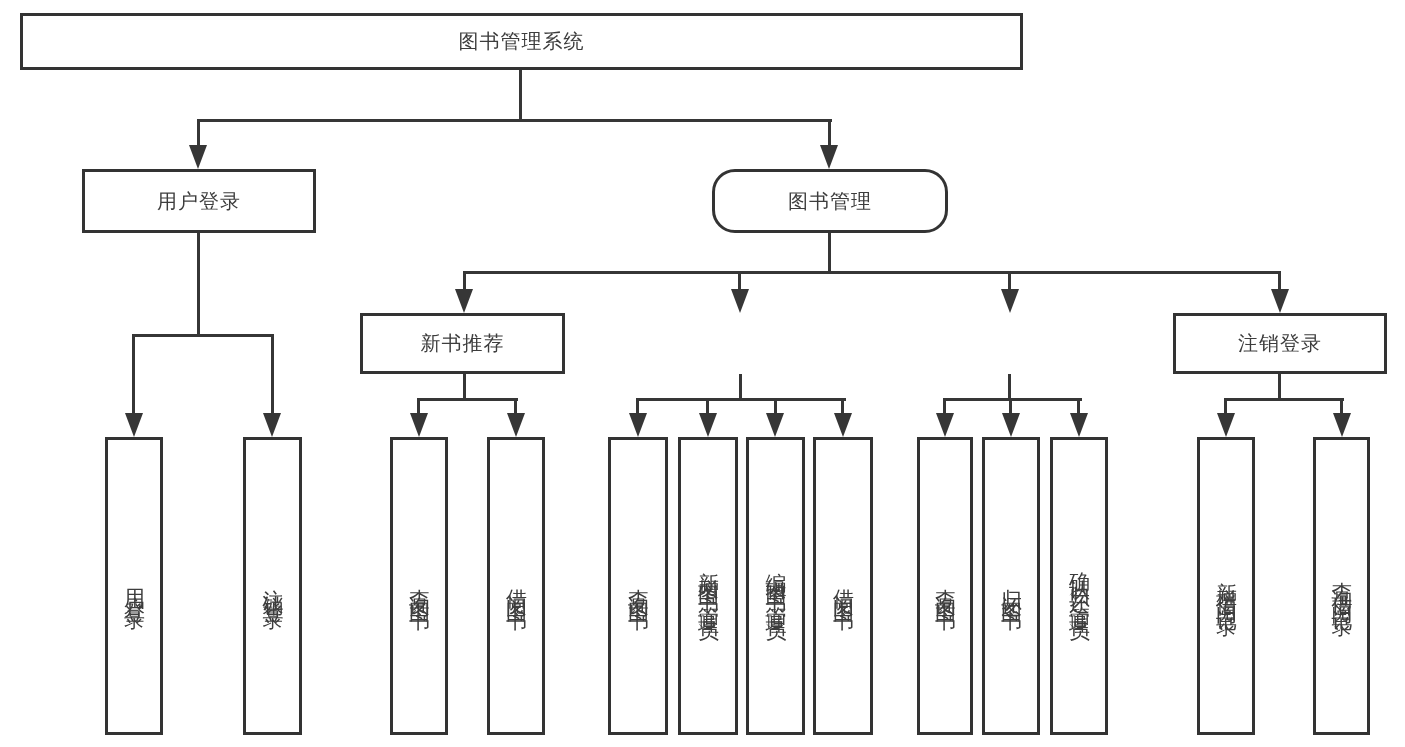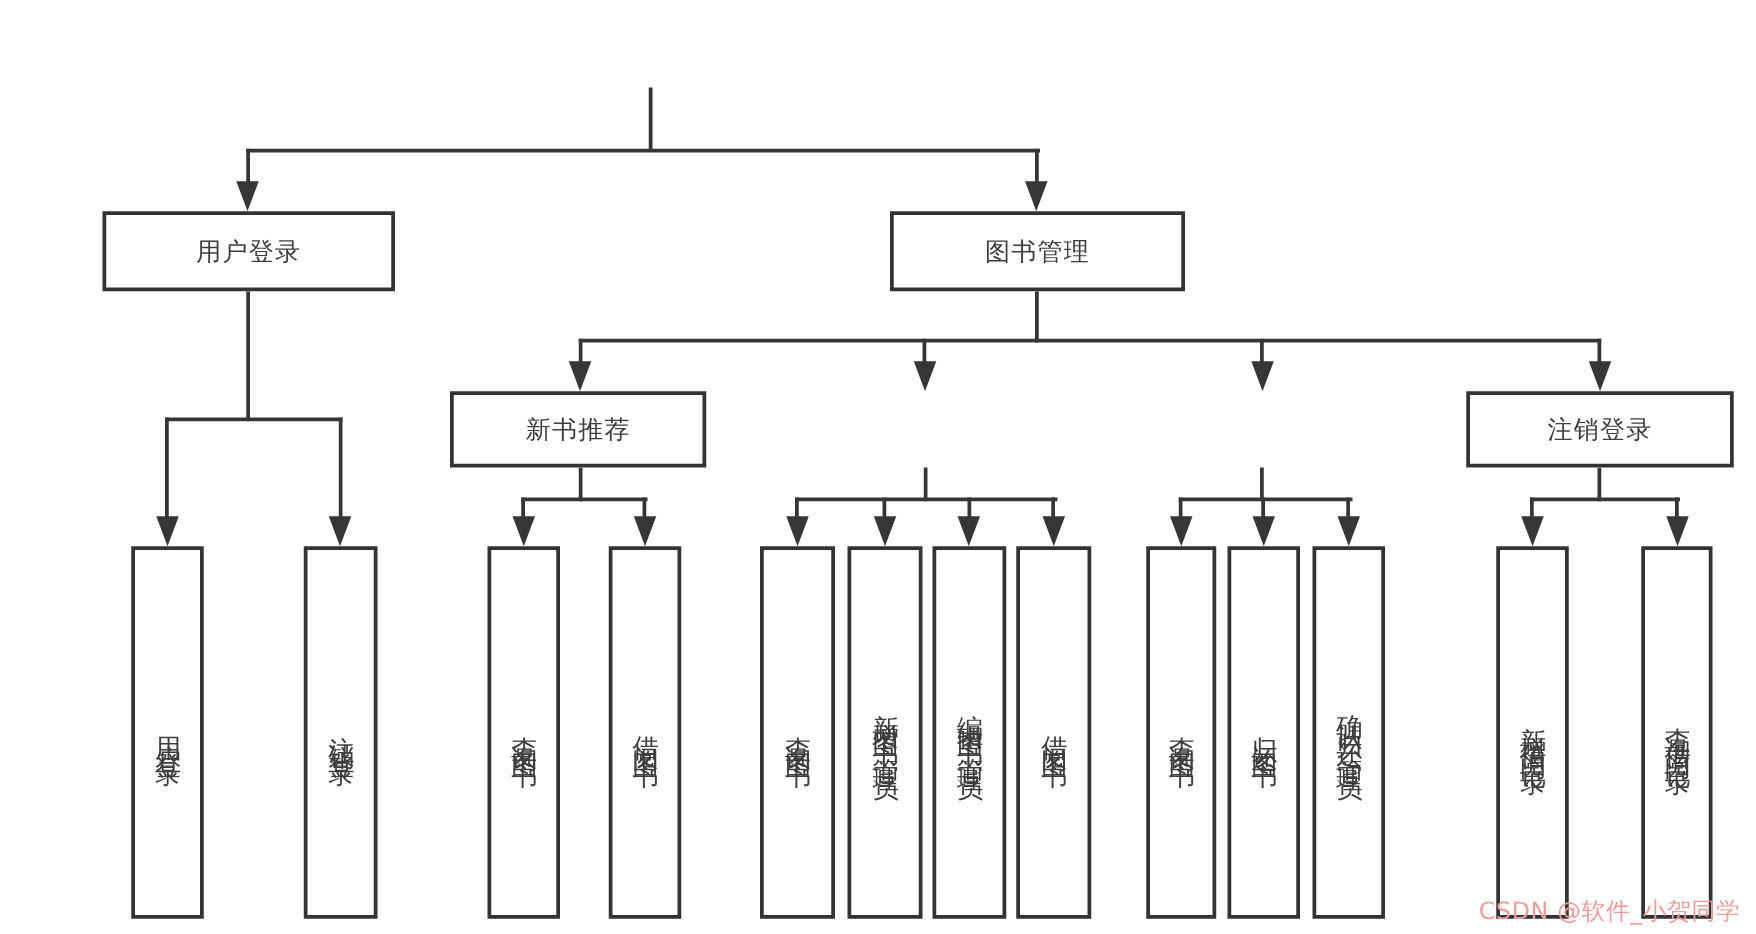--- a/index.html
+++ b/index.html
@@ -86,25 +86,28 @@
   <div class="vl" style="left:1077px;top:398px;height:18px;"></div>
   <div class="ar" style="left:1070px;top:413px;"></div>
 
   <div class="vl" style="left:1278px;top:374px;height:27px;"></div>
   <div class="hl" style="left:1224px;top:398px;width:120px;"></div>
   <div class="vl" style="left:1224px;top:398px;height:18px;"></div>
   <div class="ar" style="left:1217px;top:413px;"></div>
   <div class="vl" style="left:1340px;top:398px;height:18px;"></div>
   <div class="ar" style="left:1333px;top:413px;"></div>
 
+  <div class="box h" style="left:20px;top:13px;width:1003px;height:57px;">
+    <span>图书管理系统</span>
+  </div>
 
   <div class="box h" style="left:82px;top:169px;width:234px;height:64px;">
     <span>用户登录</span>
   </div>
-  <div class="box h" style="left:712px;top:169px;width:236px;height:64px;">
+  <div class="box h" style="left:712px;top:169px;width:236px;height:64px;border-radius:23px;">
     <span>图书管理</span>
   </div>
 
   <div class="box h" style="left:360px;top:313px;width:205px;height:61px;">
     <span>新书推荐</span>
   </div>
   <div class="box h" style="left:1173px;top:313px;width:214px;height:61px;">
     <span>注销登录</span>
   </div>
 
@@ -145,15 +148,14 @@
     <span class="vt">确认归还（管理员）</span>
   </div>
 
   <div class="box" style="left:1197px;top:437px;width:58px;height:298px;">
     <span class="vt">新增借阅记录</span>
   </div>
   <div class="box" style="left:1313px;top:437px;width:57px;height:298px;">
     <span class="vt">查询借阅记录</span>
   </div>
 
-  <div class="watermark">CSDN @软件_小贺同学</div>
 
 </div>
 
 </body></html>

